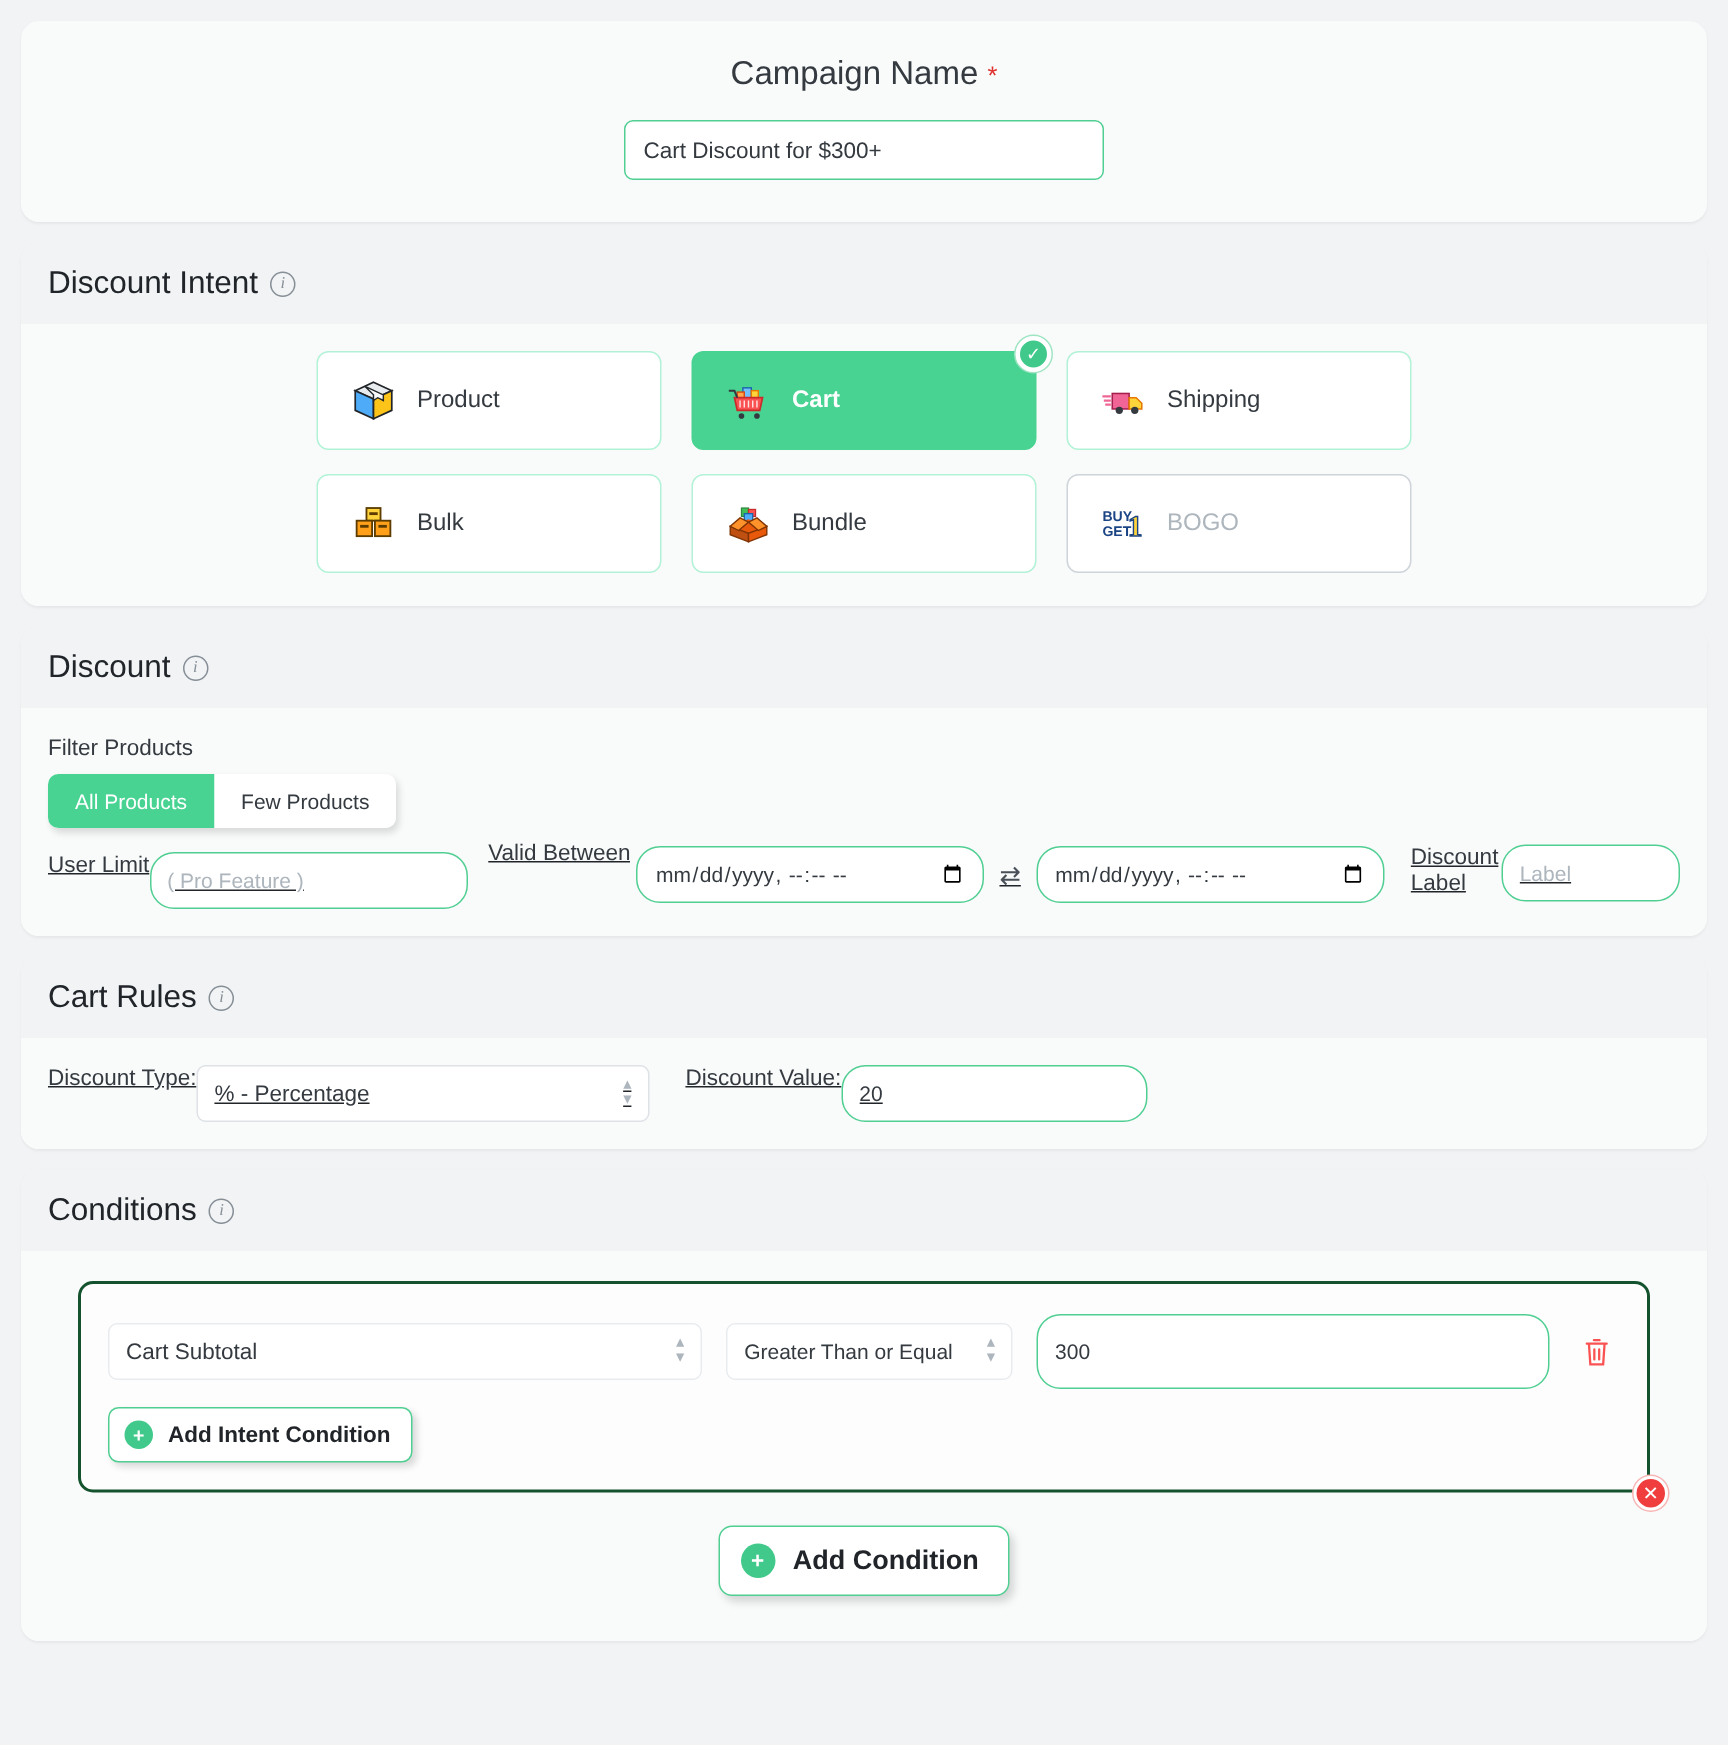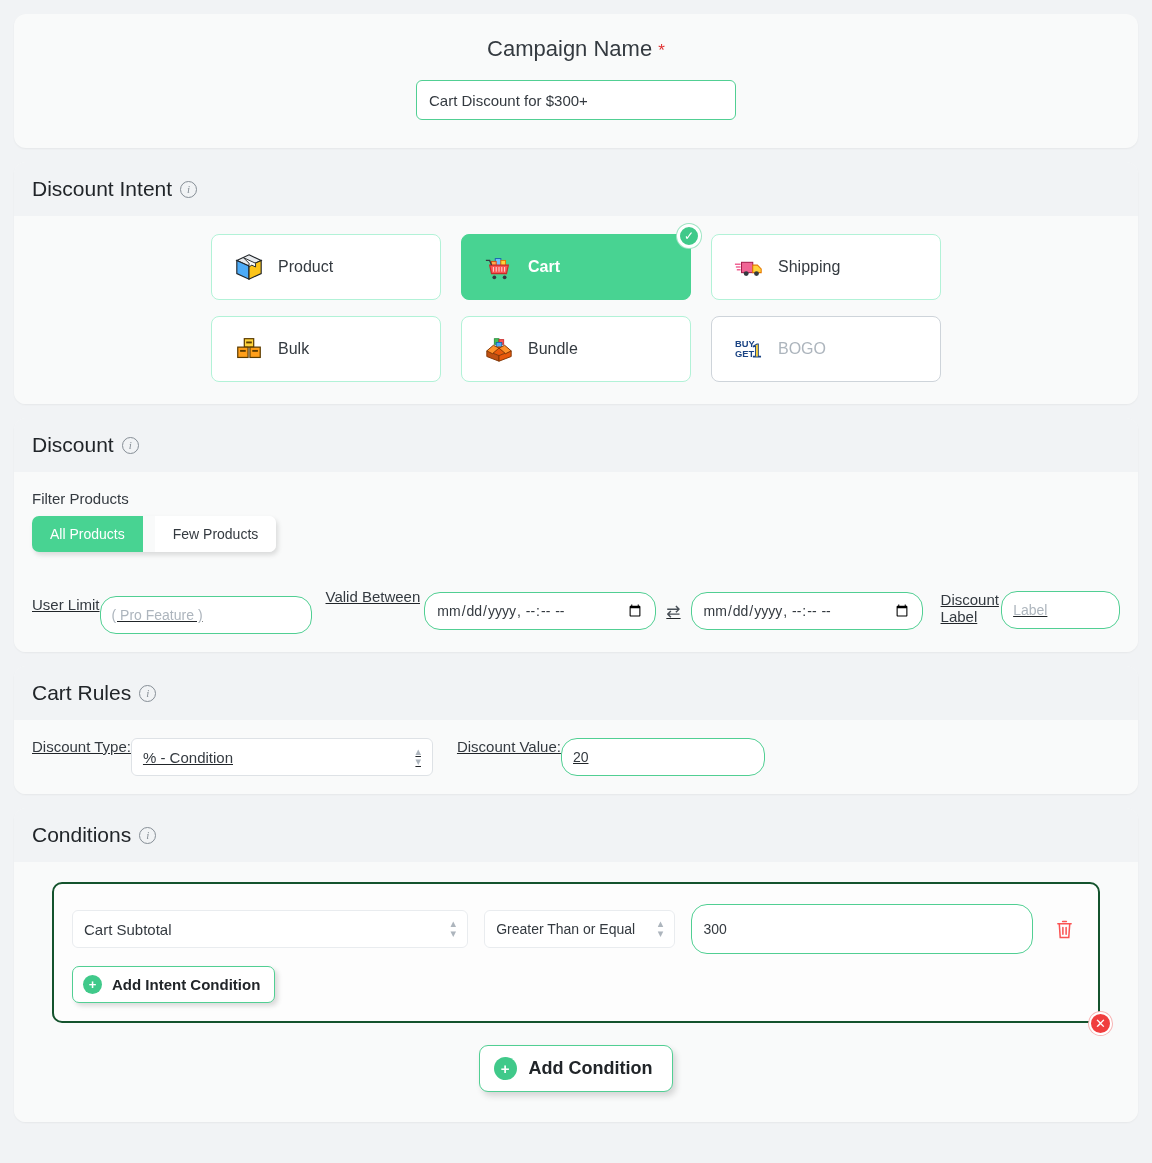--- a/index.html
+++ b/index.html
@@ -96,22 +96,21 @@
     color: #fff; font-size: 12px; line-height: 1;
   }
 
   
   .field-label { font-size: 15px; color: #343a40; margin-bottom: 9px; }
   .toggle {
     display: inline-flex;
     border-radius: 7px;
     overflow: hidden;
     box-shadow: 2px 3px 5px rgba(0,0,0,.13);
-    margin-bottom: 36px;
-    gap: 12px;
+    margin-bottom: 8px;
   }
   .toggle-opt {
     padding: 10px 18px; font-size: 14px; background: #fff;
     color: #343a40; cursor: pointer; border: none;
     font-family: "Liberation Sans", sans-serif;
   }
   .toggle-opt.active { background: #48d392; color: #fff; }
 
   .fields-row { display: flex; align-items: flex-end; gap: 14px; }
   .fld { display: flex; flex-direction: row; text-decoration: underline; }
@@ -337,21 +336,21 @@
     <div class="card-head">
       <span>Cart Rules</span>
       <span class="info-icon">i</span>
     </div>
     <div class="card-body">
       <div class="rules-row">
 
         <div class="fld">
           <div class="field-label">Discount Type:</div>
           <div class="sel discount-type-sel">
-            <span>% - Condition</span>
+            <span>% - Percentage</span>
             <span class="spin">▴<br>▾</span>
           </div>
         </div>
 
         <div class="fld">
           <div class="field-label">Discount Value:</div>
           <input class="inp discount-value-inp" value="20" style="">
         </div>
 
       </div>

